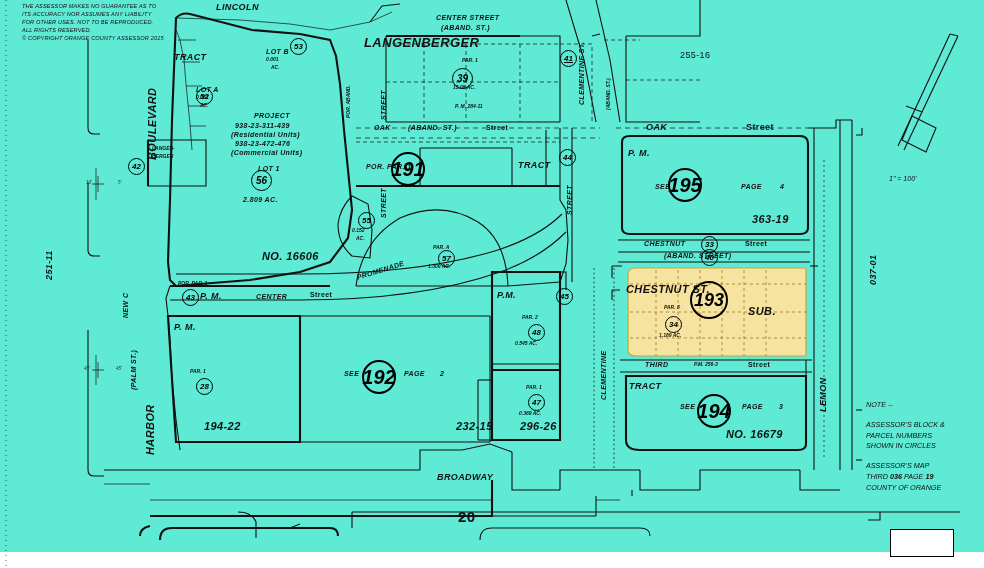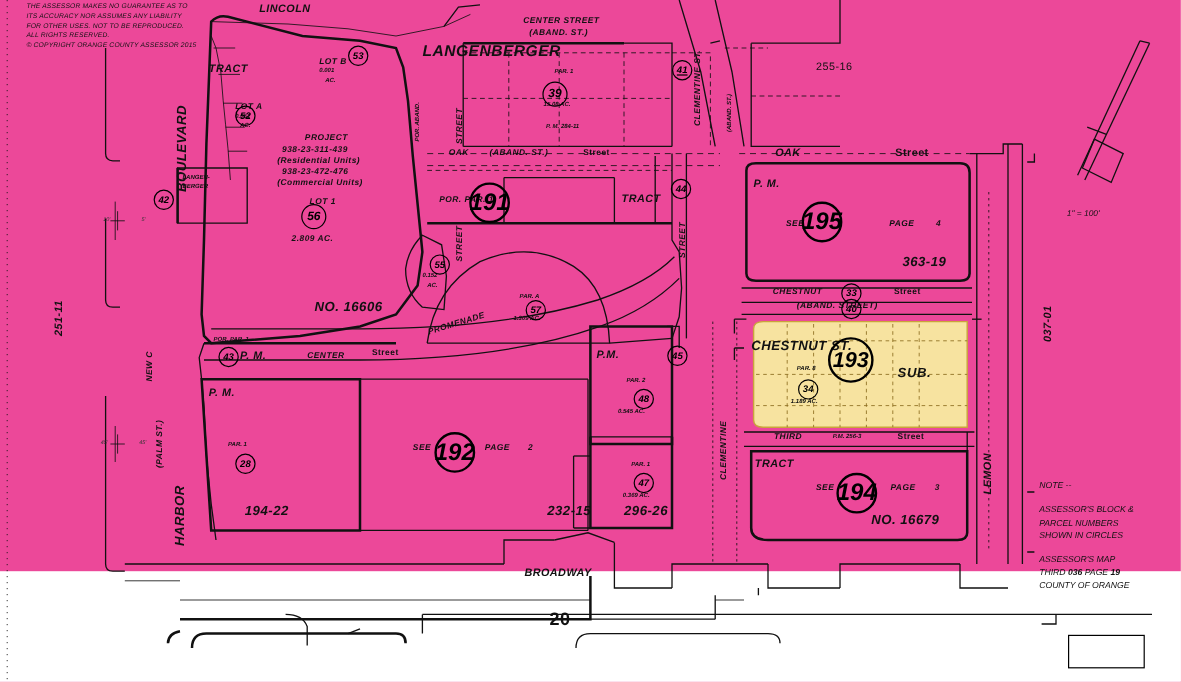--- a/index.html
+++ b/index.html
@@ -3,22 +3,22 @@
 <meta charset="utf-8">
 <title>Assessor Parcel Map</title>
 <style>
   html,body{margin:0;padding:0;background:#ffffff;}
   body{
     font-family:"Liberation Sans", sans-serif;
     width:984px;height:568px;overflow:hidden;position:relative;
     color:#111;
   }
   #map{
-    position:absolute;left:0;top:0;width:984px;height:476px;
-    background:#ec4899;
+    position:absolute;left:0;top:0;width:984px;height:552px;
+    background:#5eead4;
   }
   .layer{position:absolute;left:0;top:0;width:984px;height:568px;}
   svg.layer{pointer-events:none;}
 
   
   .t{
     position:absolute;
     font-family:"Liberation Sans", sans-serif;
     font-style:italic;
     font-weight:bold;
@@ -295,21 +295,21 @@
   <div class="t xs" style="left:152px;top:154px;">BERGER</div>
 
   <div class="t sm" style="left:254px;top:112px;">PROJECT</div>
   <div class="t sm" style="left:235px;top:122px;">938-23-311-439</div>
   <div class="t sm" style="left:231px;top:131px;">(Residential Units)</div>
   <div class="t sm" style="left:235px;top:140px;">938-23-472-476</div>
   <div class="t sm" style="left:231px;top:149px;">(Commercial Units)</div>
   <div class="t sm" style="left:258px;top:165px;">LOT 1</div>
   <div class="t sm" style="left:243px;top:196px;">2.809 AC.</div>
 
-  <div class="t xl" style="left:352px;top:36px;">LANGENBERGER</div>
+  <div class="t xl" style="left:364px;top:36px;">LANGENBERGER</div>
   <div class="t sm" style="left:436px;top:14px;">CENTER STREET</div>
   <div class="t sm" style="left:441px;top:24px;">(ABAND. ST.)</div>
   <div class="t xs" style="left:462px;top:58px;">PAR. 1</div>
   <div class="t xs" style="left:453px;top:85px;">15.08 AC.</div>
   <div class="t xs" style="left:455px;top:104px;">P. M.  284-11</div>
 
   <div class="t sm vert rot90" style="left:380px;top:120px;">STREET</div>
   <div class="t sm vert rot90" style="left:380px;top:218px;">STREET</div>
   <div class="t sm vert rot90" style="left:566px;top:215px;">STREET</div>
   <div class="t sm vert rot90" style="left:578px;top:105px;">CLEMENTINE ST.</div>

